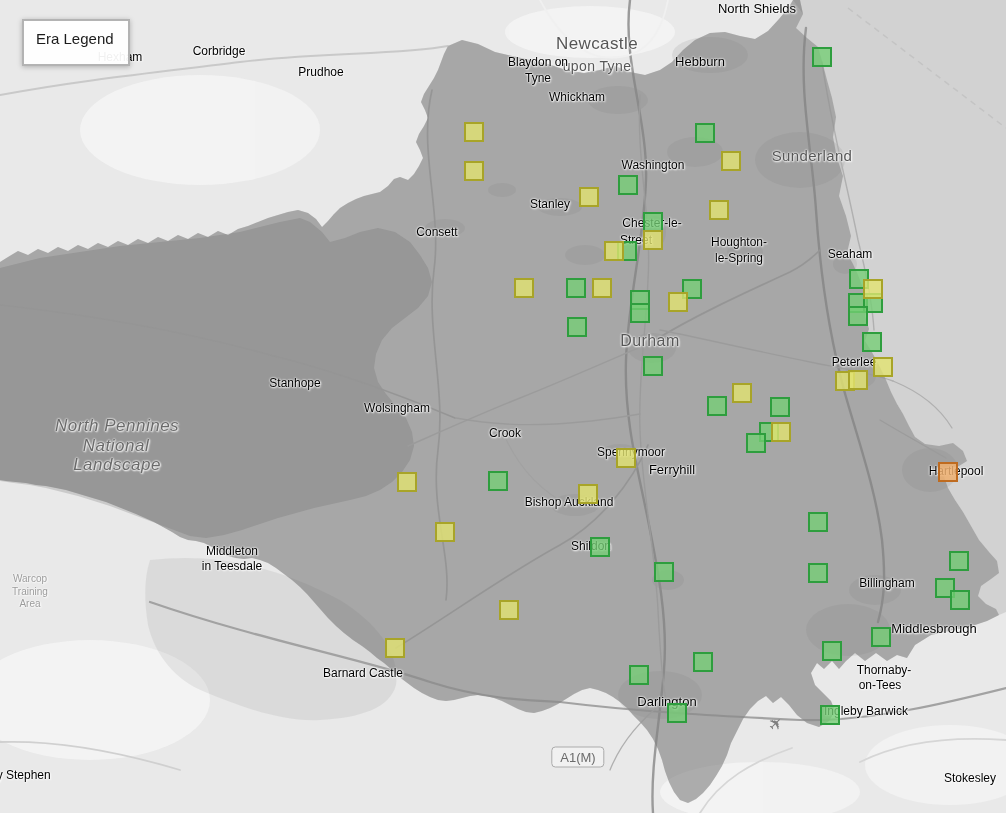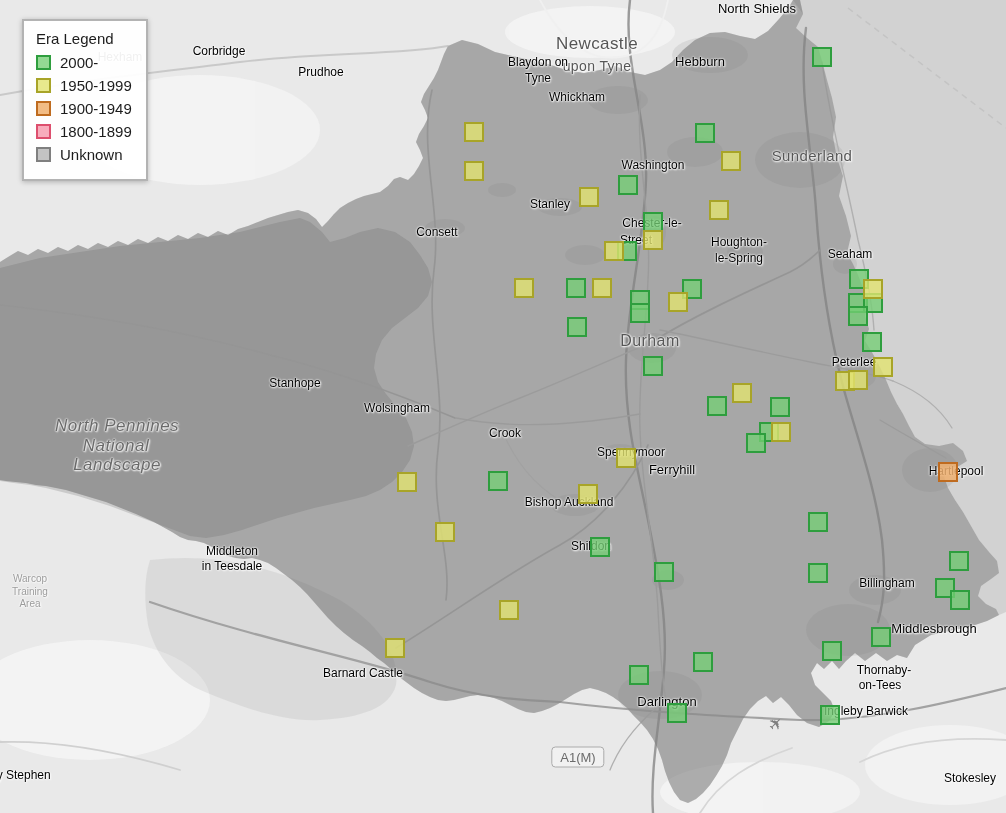--- a/index.html
+++ b/index.html
@@ -218,37 +218,15 @@
       <div class="marker" style="left: 588px; top: 494px; background: rgba(226, 228, 112, 0.8); border-color: rgb(168, 164, 40);"></div>
       <div class="marker" style="left: 509px; top: 610px; background: rgba(226, 228, 112, 0.8); border-color: rgb(168, 164, 40);"></div>
       <div class="marker" style="left: 407px; top: 482px; background: rgba(226, 228, 112, 0.8); border-color: rgb(168, 164, 40);"></div>
       <div class="marker" style="left: 445px; top: 532px; background: rgba(226, 228, 112, 0.8); border-color: rgb(168, 164, 40);"></div>
       <div class="marker" style="left: 395px; top: 648px; background: rgba(226, 228, 112, 0.8); border-color: rgb(168, 164, 40);"></div>
       <div class="marker" style="left: 948px; top: 472px; background: rgba(240, 176, 112, 0.85); border-color: rgb(191, 107, 31);"></div>
     </div>
 
   <div id="legend">
     <div class="legend-title">Era Legend</div>
-    <div>
-        <div class="legend-row">
-          <span class="legend-swatch" style="background: rgba(116, 206, 116, 0.78); border-color: rgb(46, 158, 62);"></span>
-          <span>2000-</span>
-        </div>
-        <div class="legend-row">
-          <span class="legend-swatch" style="background: rgba(226, 228, 112, 0.8); border-color: rgb(168, 164, 40);"></span>
-          <span>1950-1999</span>
-        </div>
-        <div class="legend-row">
-          <span class="legend-swatch" style="background: rgba(240, 176, 112, 0.85); border-color: rgb(191, 107, 31);"></span>
-          <span>1900-1949</span>
-        </div>
-        <div class="legend-row">
-          <span class="legend-swatch" style="background: rgba(247, 157, 176, 0.85); border-color: rgb(221, 79, 110);"></span>
-          <span>1800-1899</span>
-        </div>
-        <div class="legend-row">
-          <span class="legend-swatch" style="background: rgba(184, 184, 184, 0.85); border-color: rgb(127, 127, 127);"></span>
-          <span>Unknown</span>
-        </div>
-      </div>
   </div>
 
 </div>
 
 </body></html>

